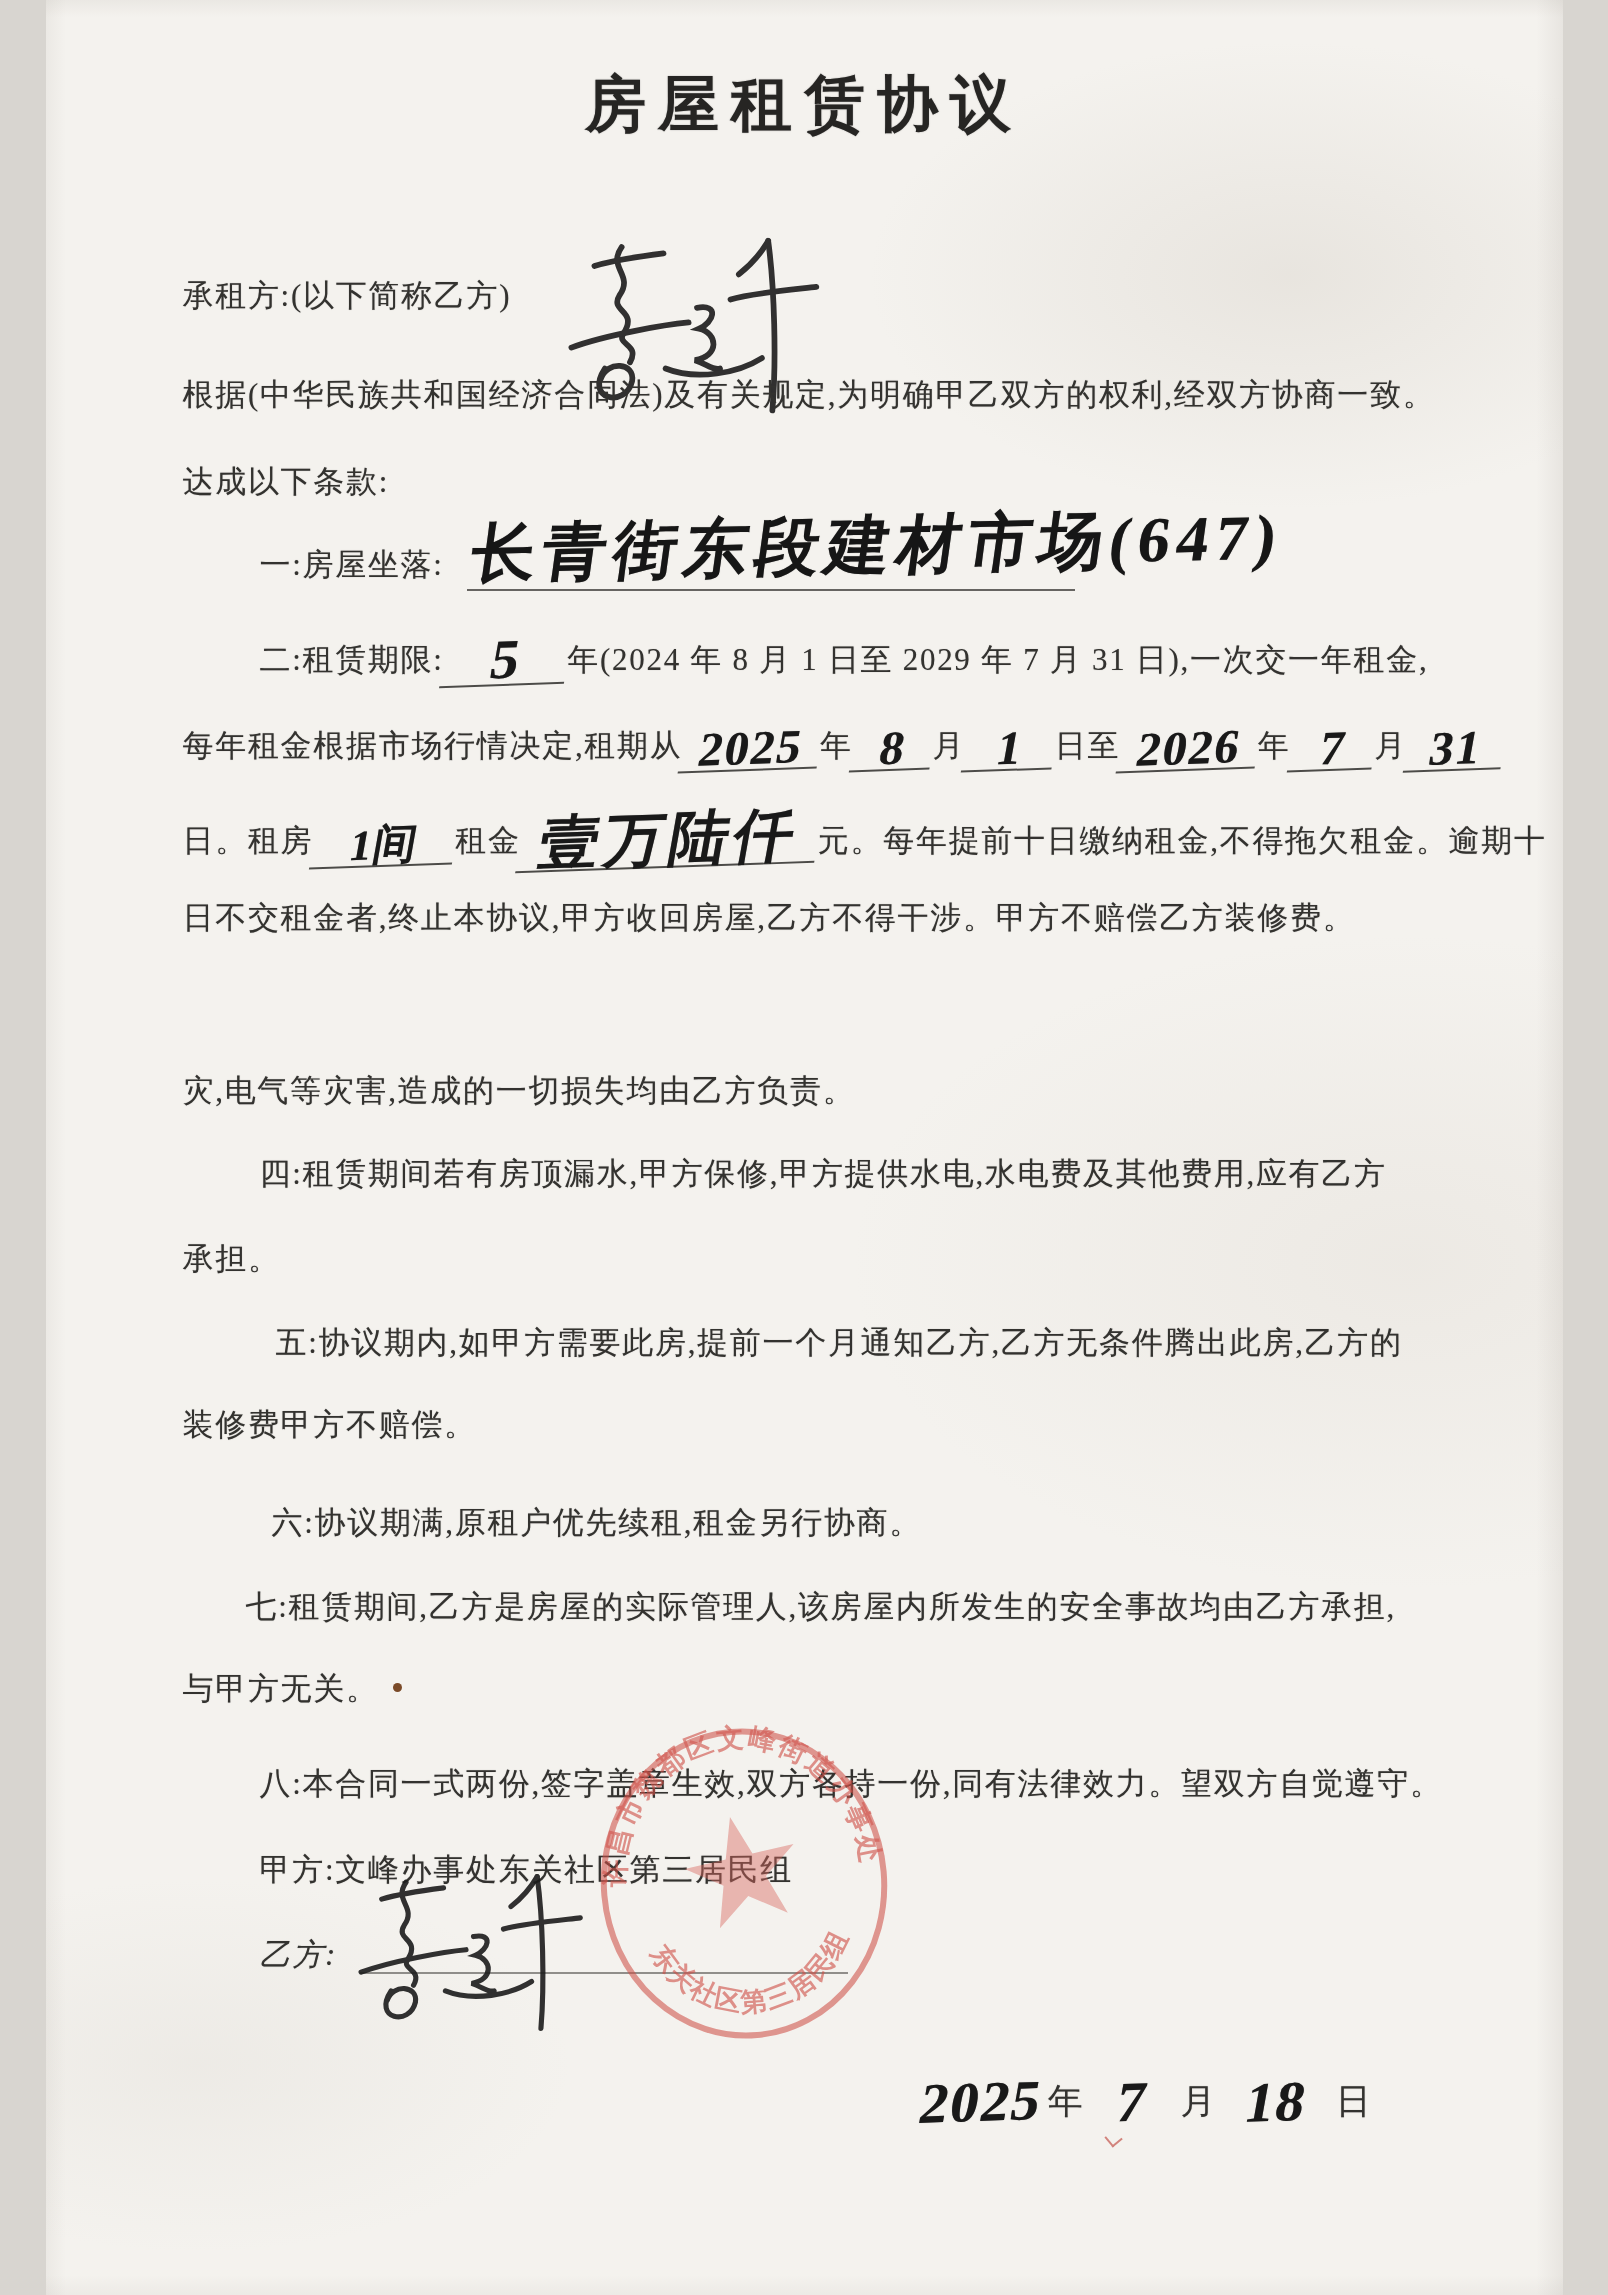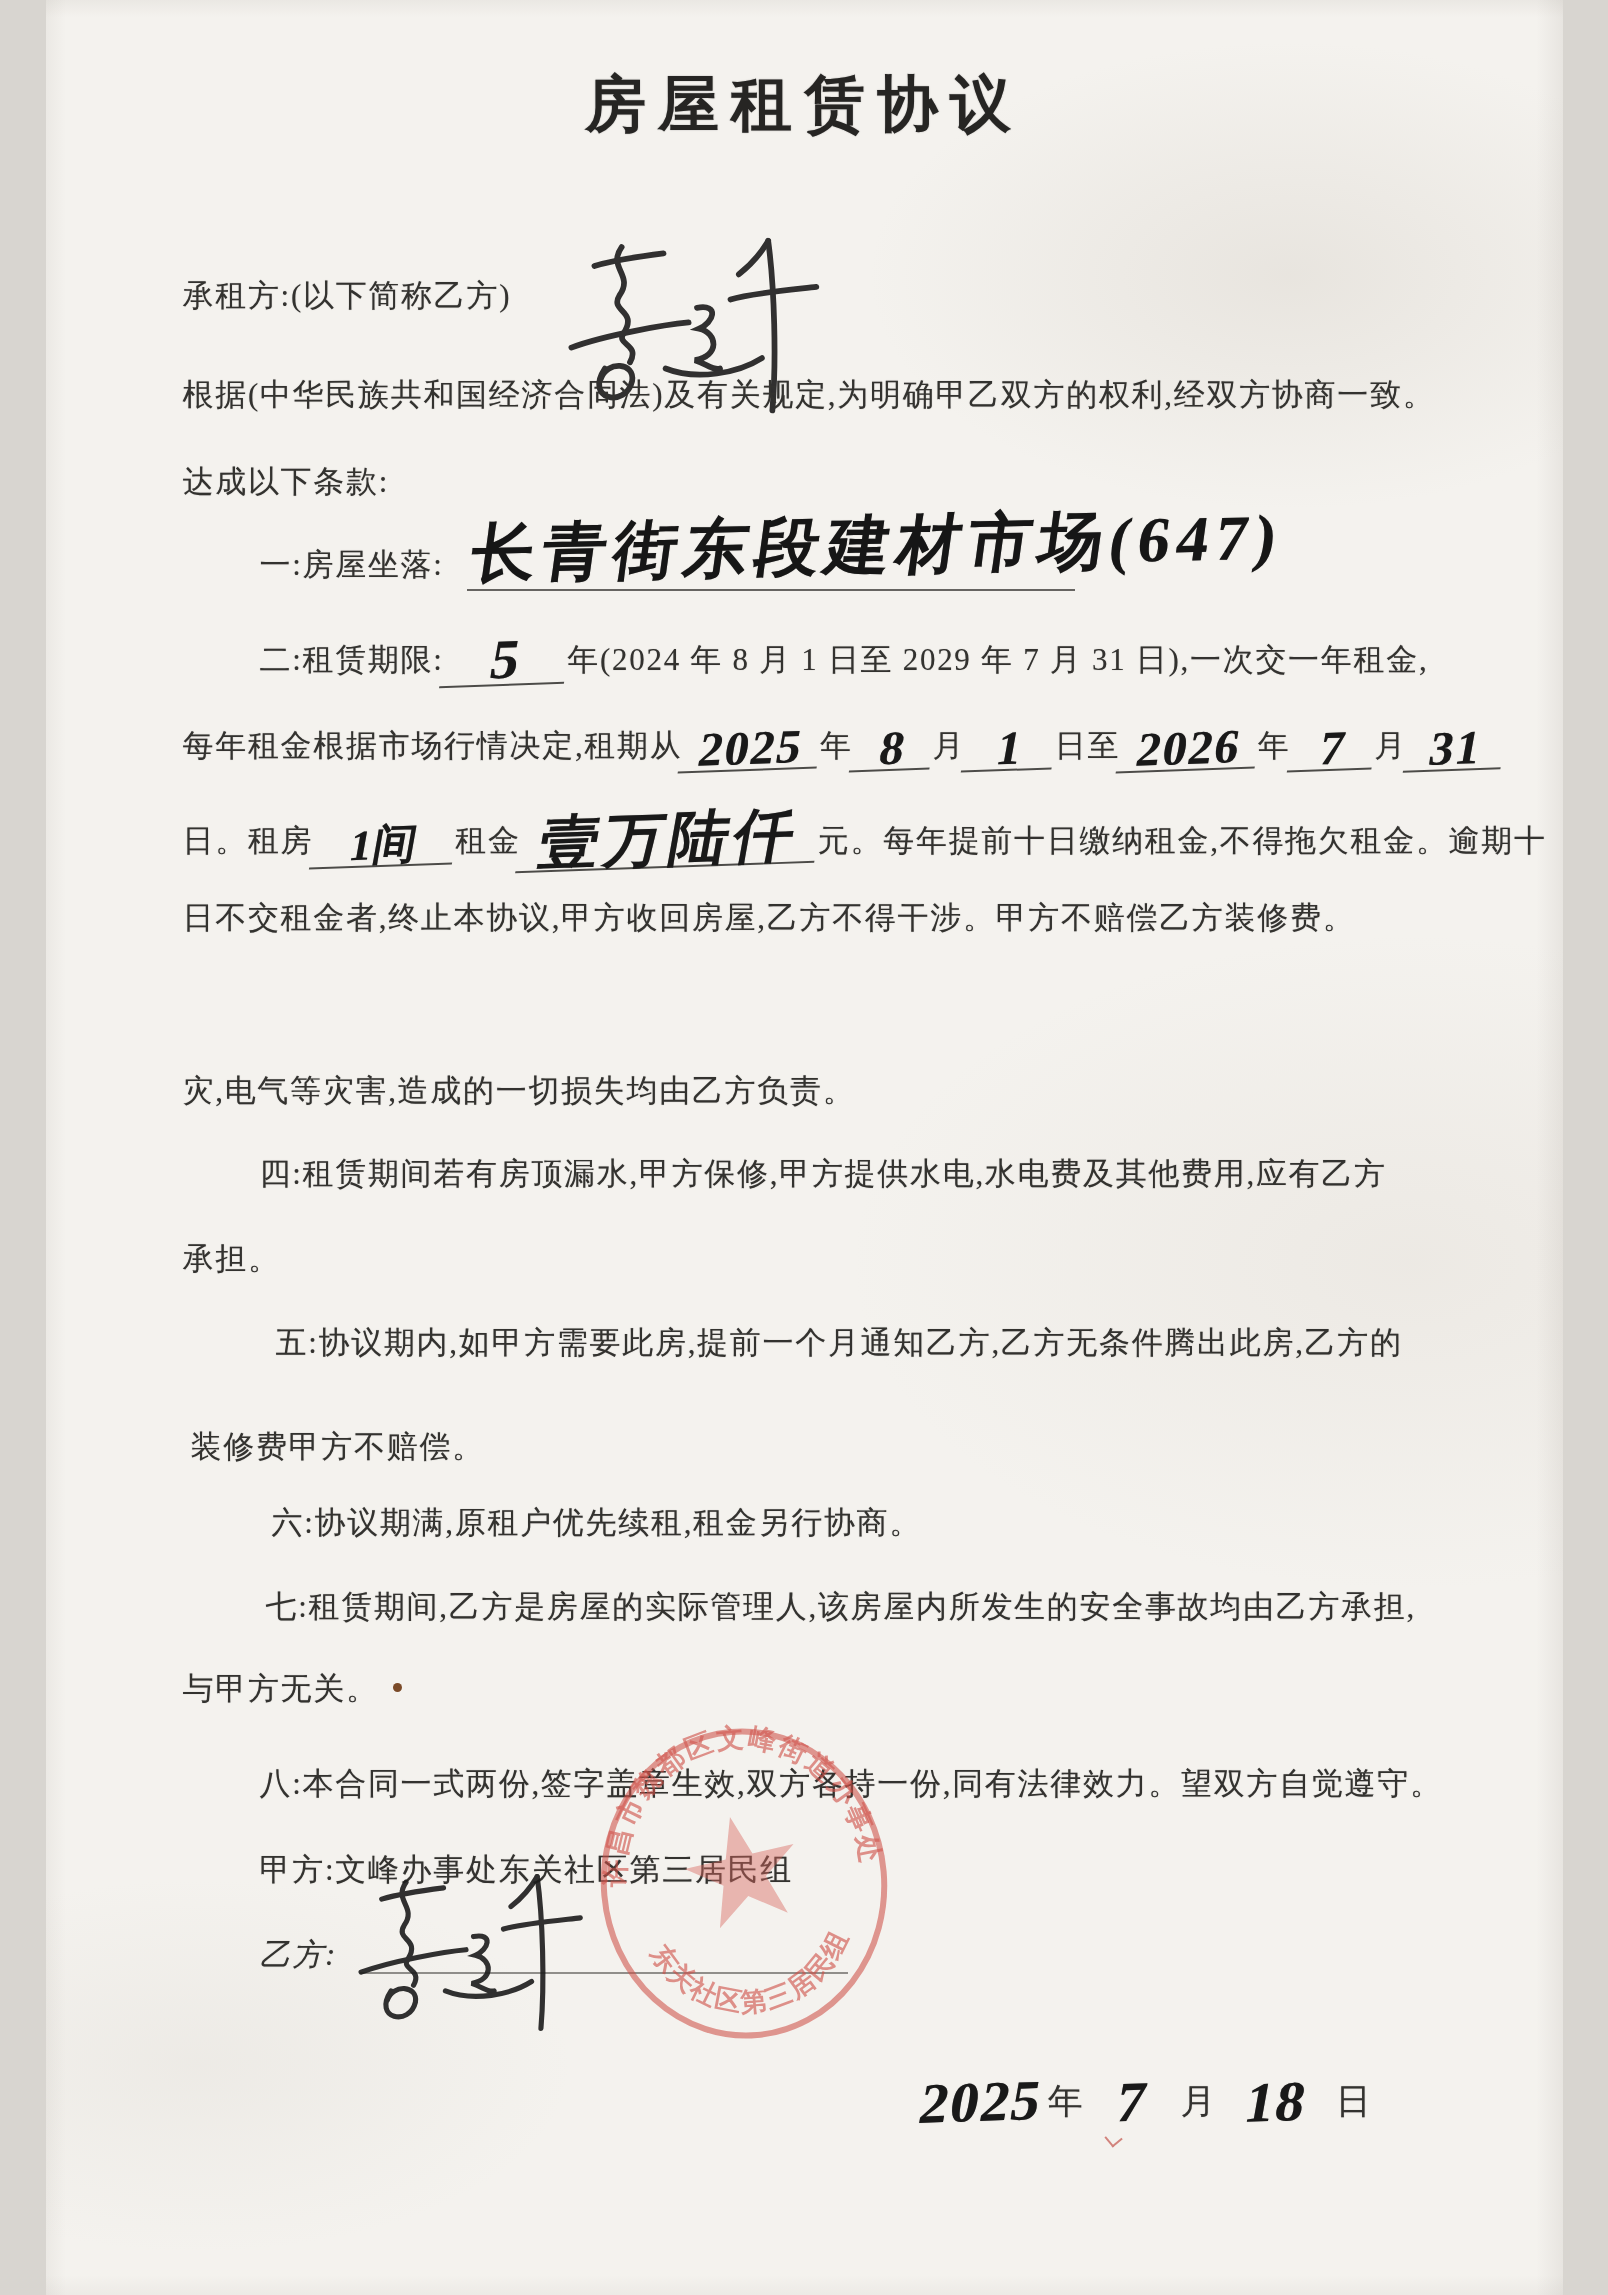--- a/index.html
+++ b/index.html
@@ -98,25 +98,25 @@
   <div class="ln" style="left:137px;top:813px;"><span>日。租房</span><span class="hw hw-inline u" style="font-size:43px;padding:0 37px;">1间</span><span>租金</span><span class="hw hw-inline u" style="font-size:59px;padding:0 20px;letter-spacing:5.3px;">壹万陆仟</span><span>元。每年提前十日缴纳租金,不得拖欠租金。逾期十</span></div>
 
   <div class="ln" style="left:137px;top:897px;">日不交租金者,终止本协议,甲方收回房屋,乙方不得干涉。甲方不赔偿乙方装修费。</div>
 
   <div class="ln" style="left:137px;top:1070px;">灾,电气等灾害,造成的一切损失均由乙方负责。</div>
 
   <div class="ln" style="left:214px;top:1153px;">四:租赁期间若有房顶漏水,甲方保修,甲方提供水电,水电费及其他费用,应有乙方</div>
   <div class="ln" style="left:137px;top:1238px;">承担。</div>
 
   <div class="ln" style="left:214px;top:1322px;margin-left:16px;">五:协议期内,如甲方需要此房,提前一个月通知乙方,乙方无条件腾出此房,乙方的</div>
-  <div class="ln" style="left:145px;top:1404px;margin-top:22px;">装修费甲方不赔偿。</div>
+  <div class="ln" style="left:137px;top:1404px;">装修费甲方不赔偿。</div>
 
   <div class="ln" style="left:226px;top:1502px;">六:协议期满,原租户优先续租,租金另行协商。</div>
 
-  <div class="ln" style="left:220px;top:1586px;">七:租赁期间,乙方是房屋的实际管理人,该房屋内所发生的安全事故均由乙方承担,</div>
+  <div class="ln" style="left:200px;top:1586px;">七:租赁期间,乙方是房屋的实际管理人,该房屋内所发生的安全事故均由乙方承担,</div>
   <div class="ln" style="left:137px;top:1668px;">与甲方无关。</div>
   <div class="dot" style="left:347px;top:1683px;width:9.4px;height:9.4px;"></div>
 
   <div class="ln" style="left:214px;top:1763px;">八:本合同一式两份,签字盖章生效,双方各持一份,同有法律效力。望双方自觉遵守。</div>
 
   <div class="ln" style="left:214px;top:1849px;"><span>甲方:</span><span>文峰办事处东关社区第三居民组</span></div>
 
   <div class="ln" style="left:214px;top:1934px;font-style:italic;"><span>乙方:</span></div>
   <div class="blank" style="left:314px;top:1972px;width:488px;opacity:.6;"></div>
 

